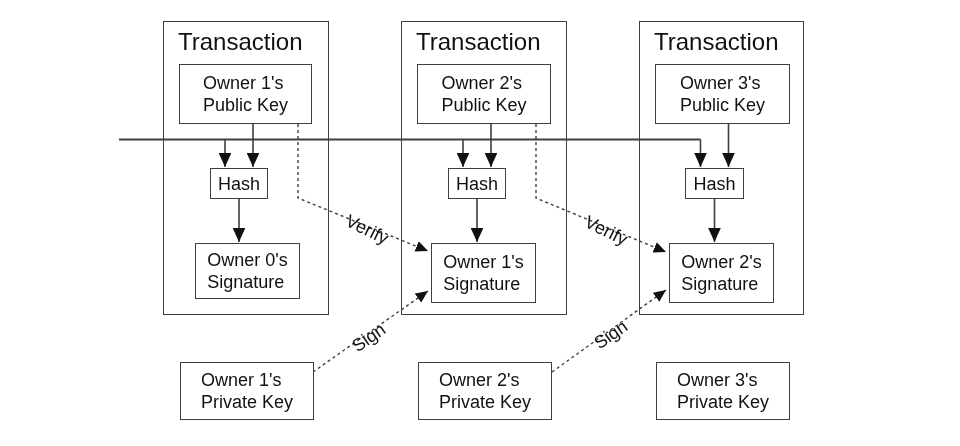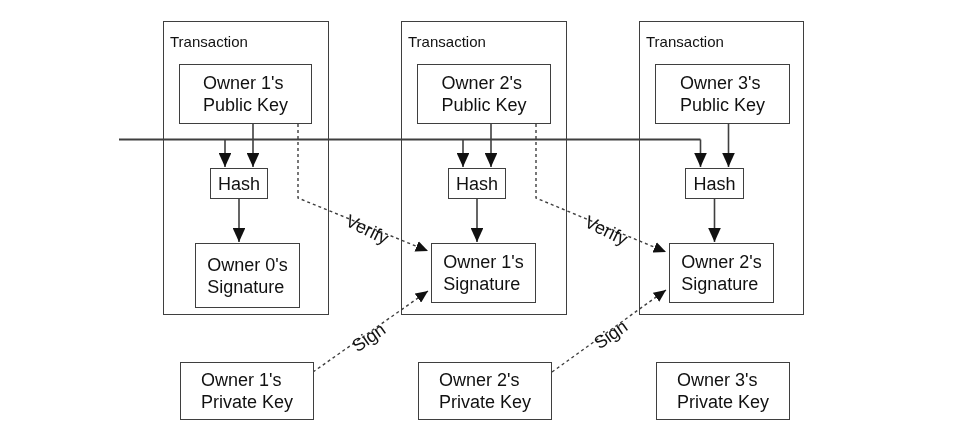--- a/index.html
+++ b/index.html
@@ -6,21 +6,21 @@
   #canvas{
     position:relative;width:960px;height:446px;background:#ffffff;overflow:hidden;
     font-family:"Liberation Sans","DejaVu Sans",sans-serif;color:#111111;
   }
   #connectors{position:absolute;left:0;top:0;width:960px;height:446px;}
   .txbox{
     position:absolute;border:1.5px solid #3f3f3f;background:transparent;
     box-sizing:border-box;
   }
   .txtitle{
-    position:absolute;left:6px;top:9px;font-size:15px;line-height:22px;
+    position:absolute;left:14px;top:9px;font-size:24px;line-height:22px;
     white-space:nowrap;
   }
   .node{
     position:absolute;border:1.5px solid #3f3f3f;background:#ffffff;
     box-sizing:border-box;display:flex;align-items:center;justify-content:center;
     text-align:left;font-size:18px;line-height:22px;white-space:pre-line;
   }
   .edge-label{
     position:absolute;font-size:18px;white-space:nowrap;
     transform:translate(-50%,-50%) rotate(26deg);
@@ -63,21 +63,21 @@
   <div class="txbox" style="left:163px;top:21px;width:166px;height:294px">
     <div class="txtitle">Transaction</div>
   </div>
   <div class="node" style="left:179px;top:64px;width:133px;height:60px">
     <span>Owner 1's
 Public Key</span>
   </div>
   <div class="node" style="left:210px;top:168px;width:58px;height:31px">
     <span>Hash</span>
   </div>
-  <div class="node" style="left:195px;top:243px;width:105px;height:65px">
+  <div class="node" style="left:195px;top:243px;width:105px;height:56px">
     <span>Owner 0's
 Signature</span>
   </div>
 
   <div class="txbox" style="left:401px;top:21px;width:166px;height:294px">
     <div class="txtitle">Transaction</div>
   </div>
   <div class="node" style="left:417px;top:64px;width:134px;height:60px">
     <span>Owner 2's
 Public Key</span>

